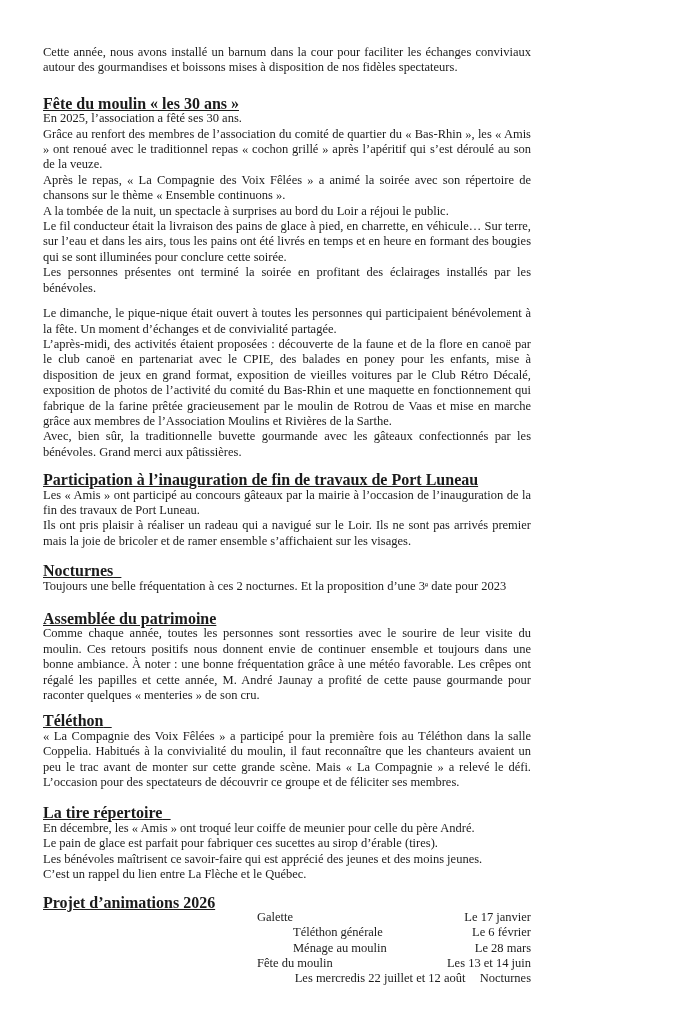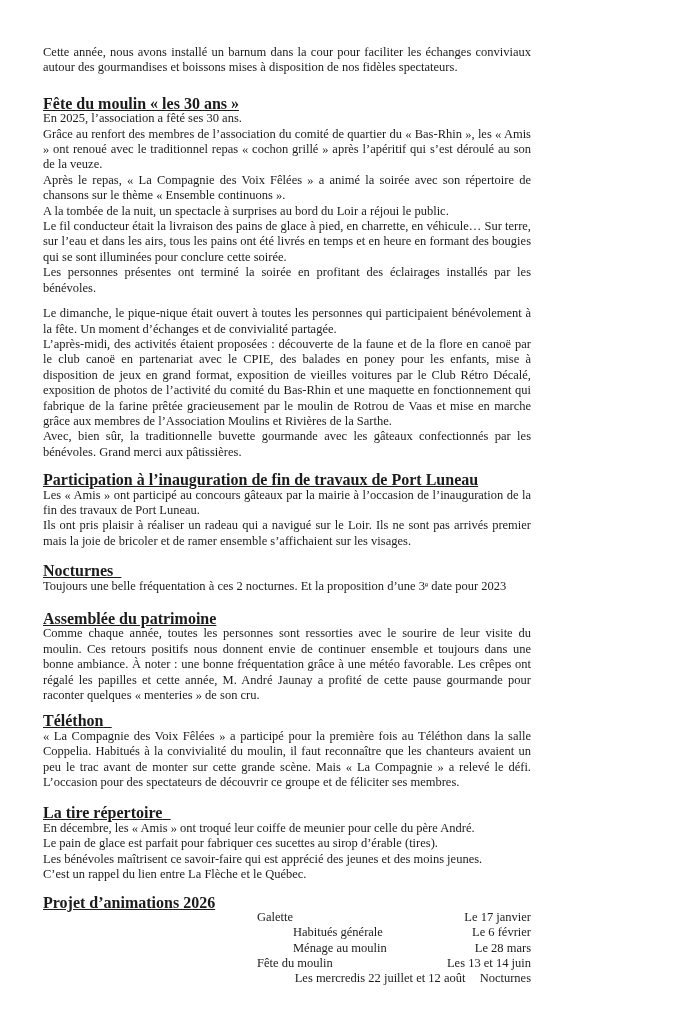--- a/index.html
+++ b/index.html
@@ -105,21 +105,21 @@
 
   <section>
     <h2 class="heading" style="margin-top:12px"><span class="hu">Projet d’animations 2026</span></h2>
     <div class="schedule">
       <div class="srow">
         <span class="sdate">Le 17 janvier</span>
         <span class="sevent col-a">Galette</span>
       </div>
       <div class="srow">
         <span class="sdate">Le 6 février</span>
-        <span class="sevent col-b">Habitués générale</span>
+        <span class="sevent col-b">Téléthon générale</span>
       </div>
       <div class="srow">
         <span class="sdate">Le 28 mars</span>
         <span class="sevent col-b">Ménage au moulin</span>
       </div>
       <div class="srow">
         <span class="sdate">Les 13 et 14 juin</span>
         <span class="sevent col-a">Fête du moulin</span>
       </div>
       <div class="srow">

